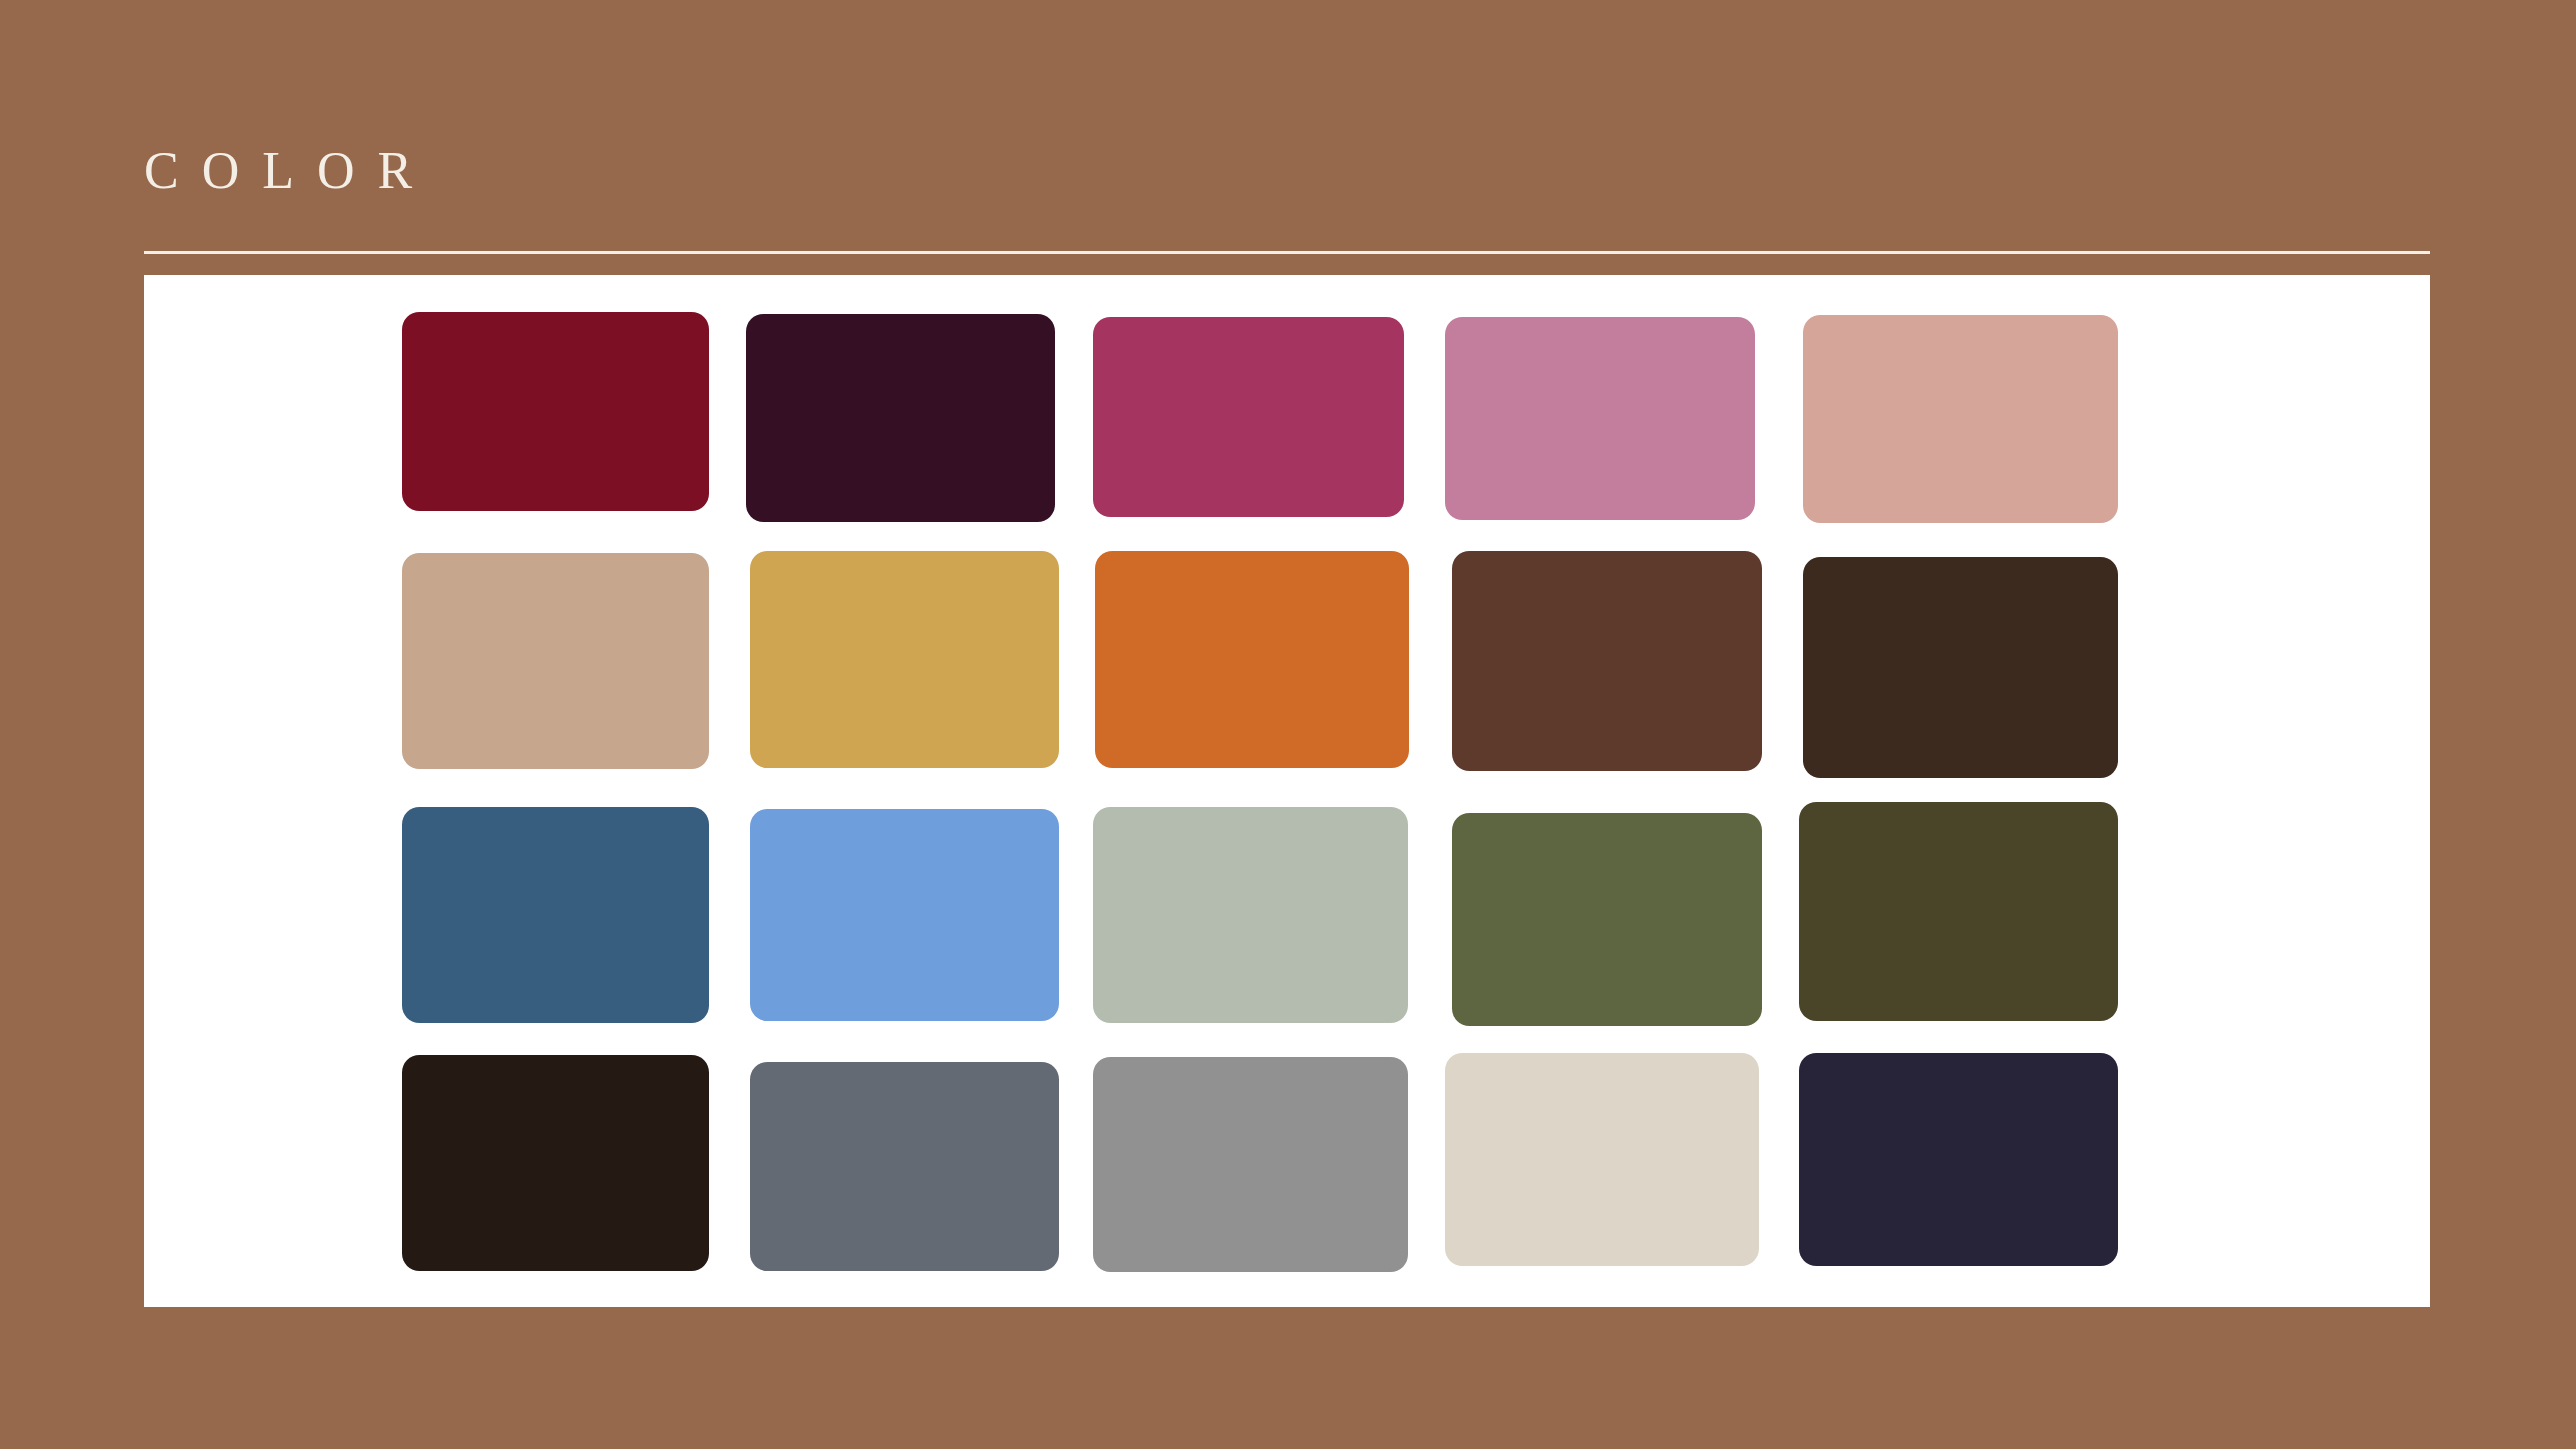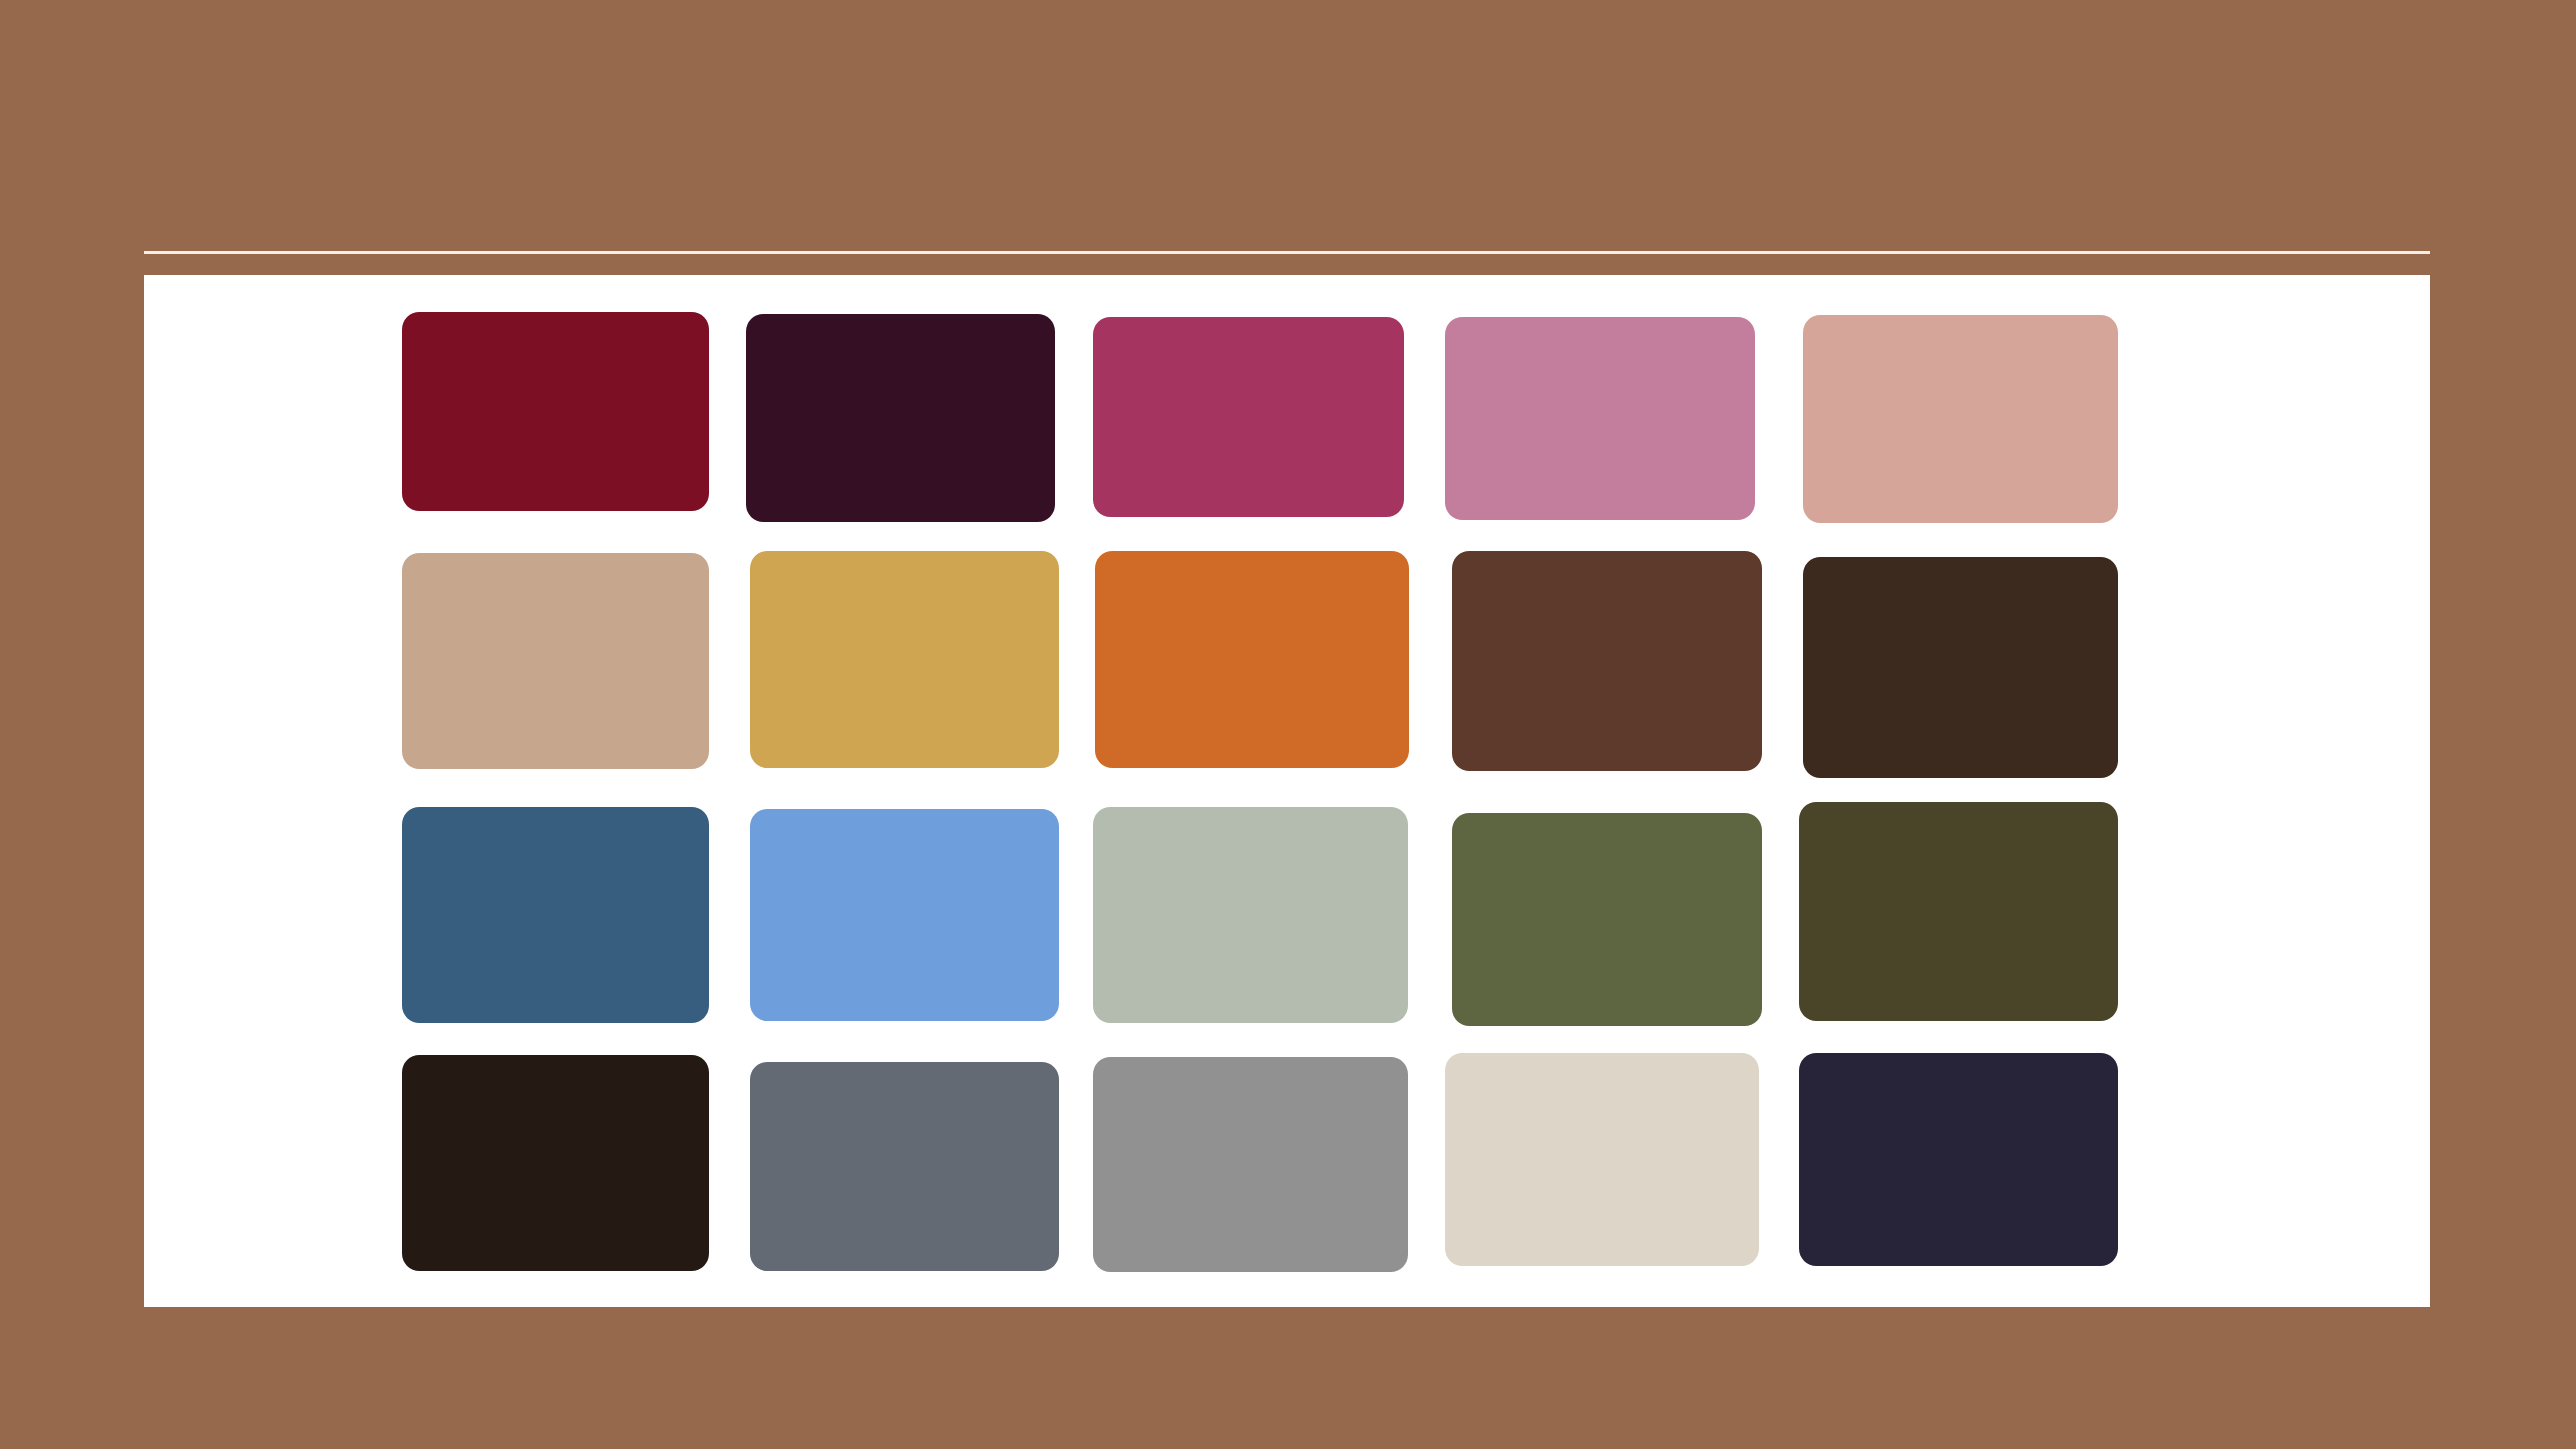--- a/index.html
+++ b/index.html
@@ -54,20 +54,21 @@
   .swatch {
     position: absolute;
     border-radius: 17.4px;
   }
 </style>
 </head>
 <body>
 
 <div id="slide" style="background: rgb(150, 104, 76);">
 
+  <div id="title" style="color: rgb(244, 239, 230);">COLOR</div>
 
   <div id="rule" style="background: rgb(244, 239, 230);"></div>
 
   <div id="card" style="background: rgb(255, 255, 255);">
     <div id="swatch-layer">
         <div class="swatch" style="left: 258px; top: 37px; width: 307px; height: 199px; background: rgb(124, 15, 36);"></div>
         <div class="swatch" style="left: 602px; top: 39px; width: 309px; height: 208px; background: rgb(53, 16, 37);"></div>
         <div class="swatch" style="left: 949px; top: 42px; width: 311px; height: 200px; background: rgb(165, 52, 97);"></div>
         <div class="swatch" style="left: 1301px; top: 42px; width: 310px; height: 203px; background: rgb(194, 126, 156);"></div>
         <div class="swatch" style="left: 1659px; top: 40px; width: 315px; height: 208px; background: rgb(212, 165, 152);"></div>

